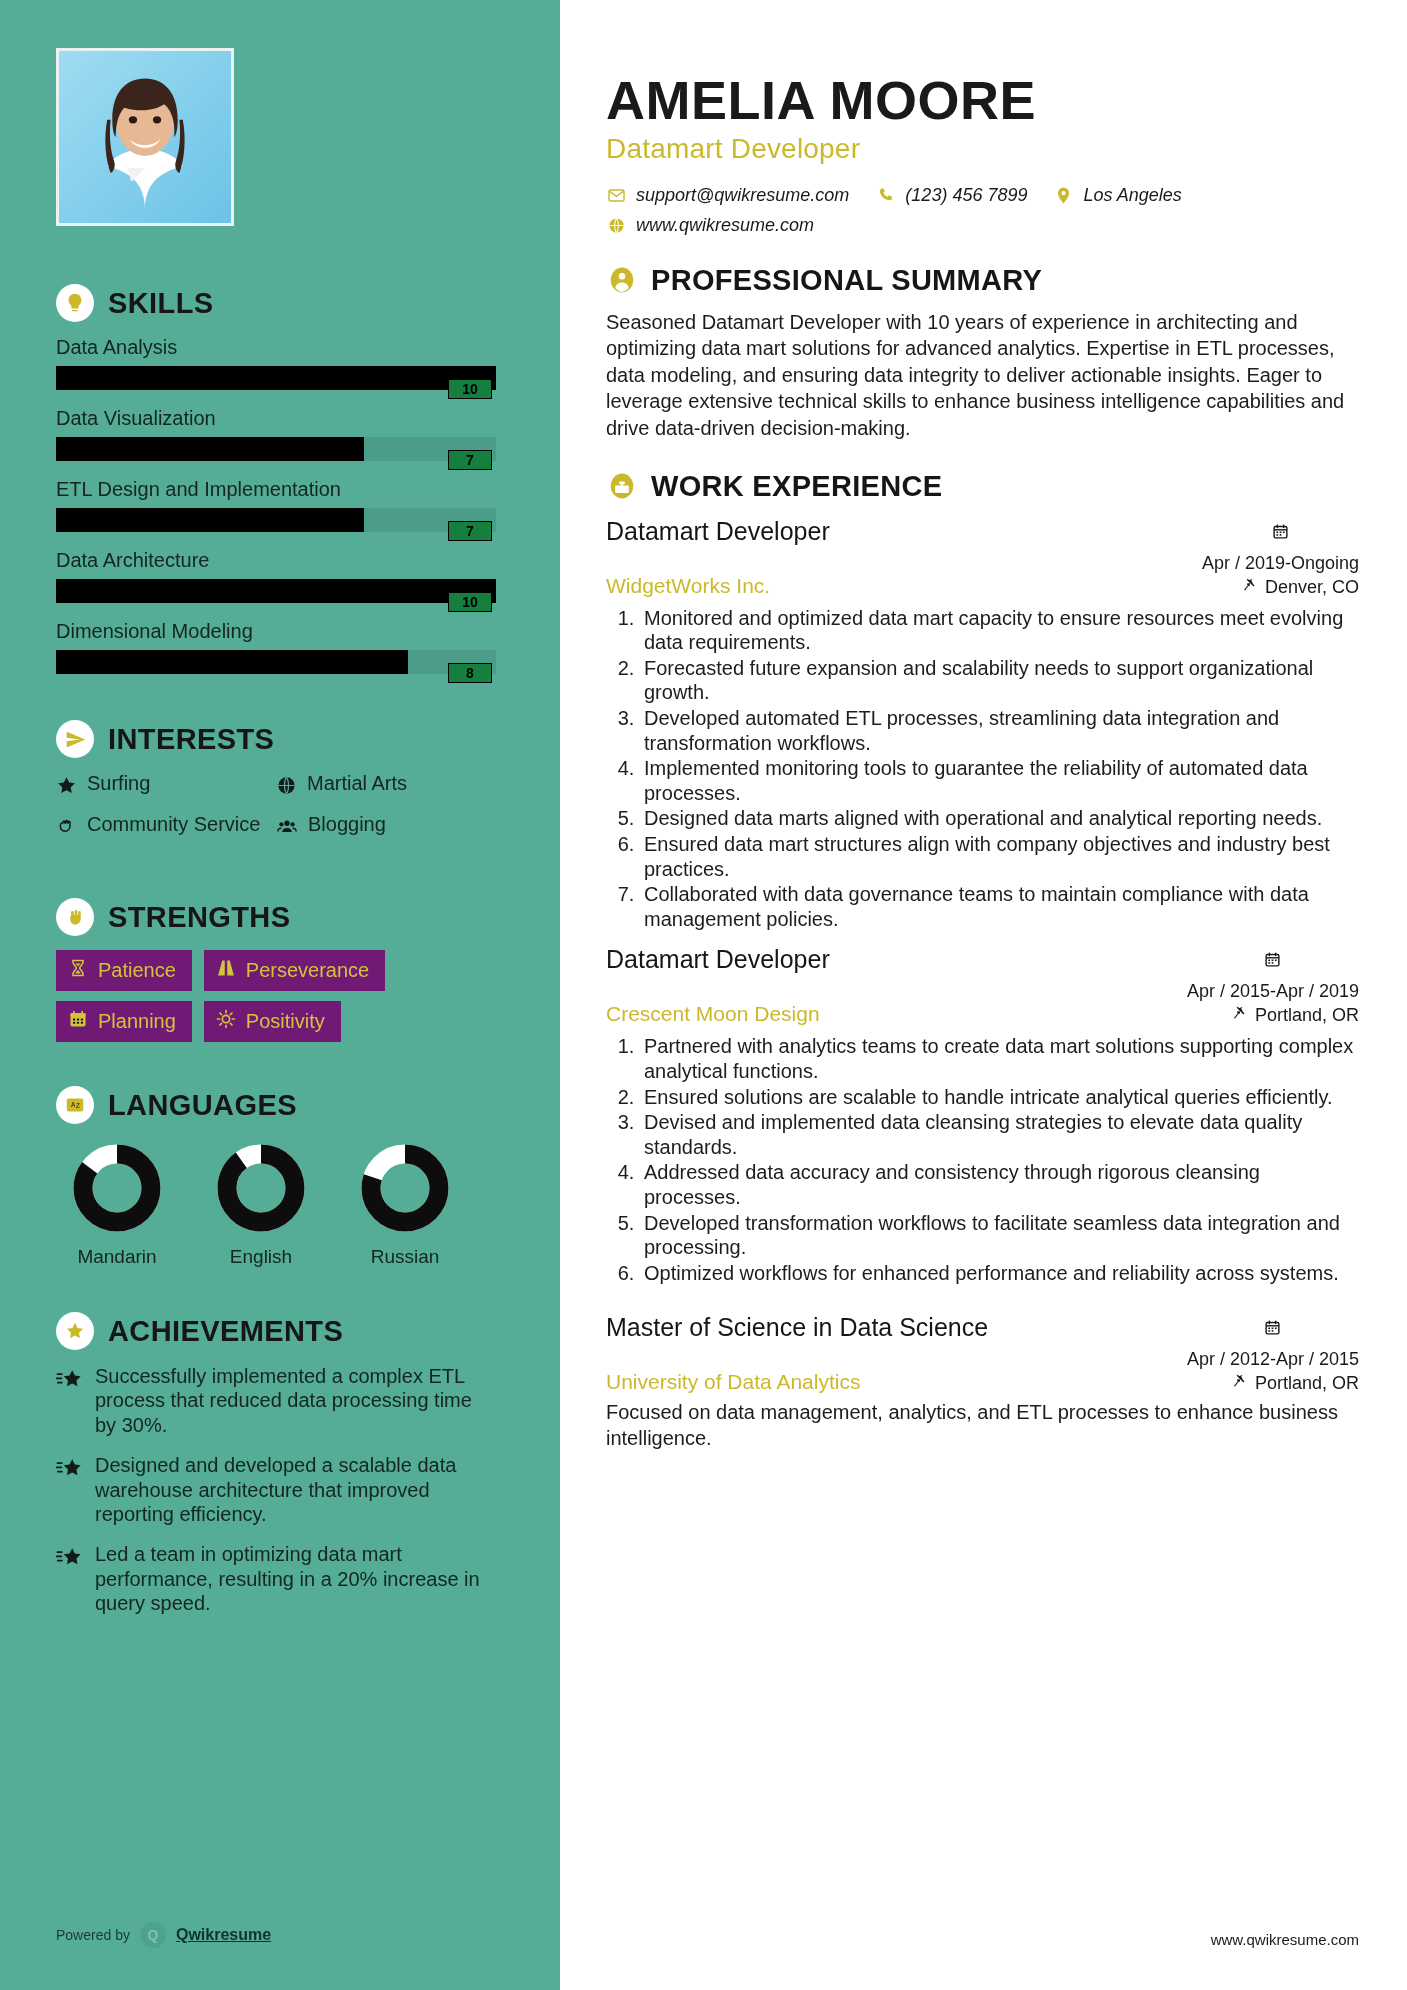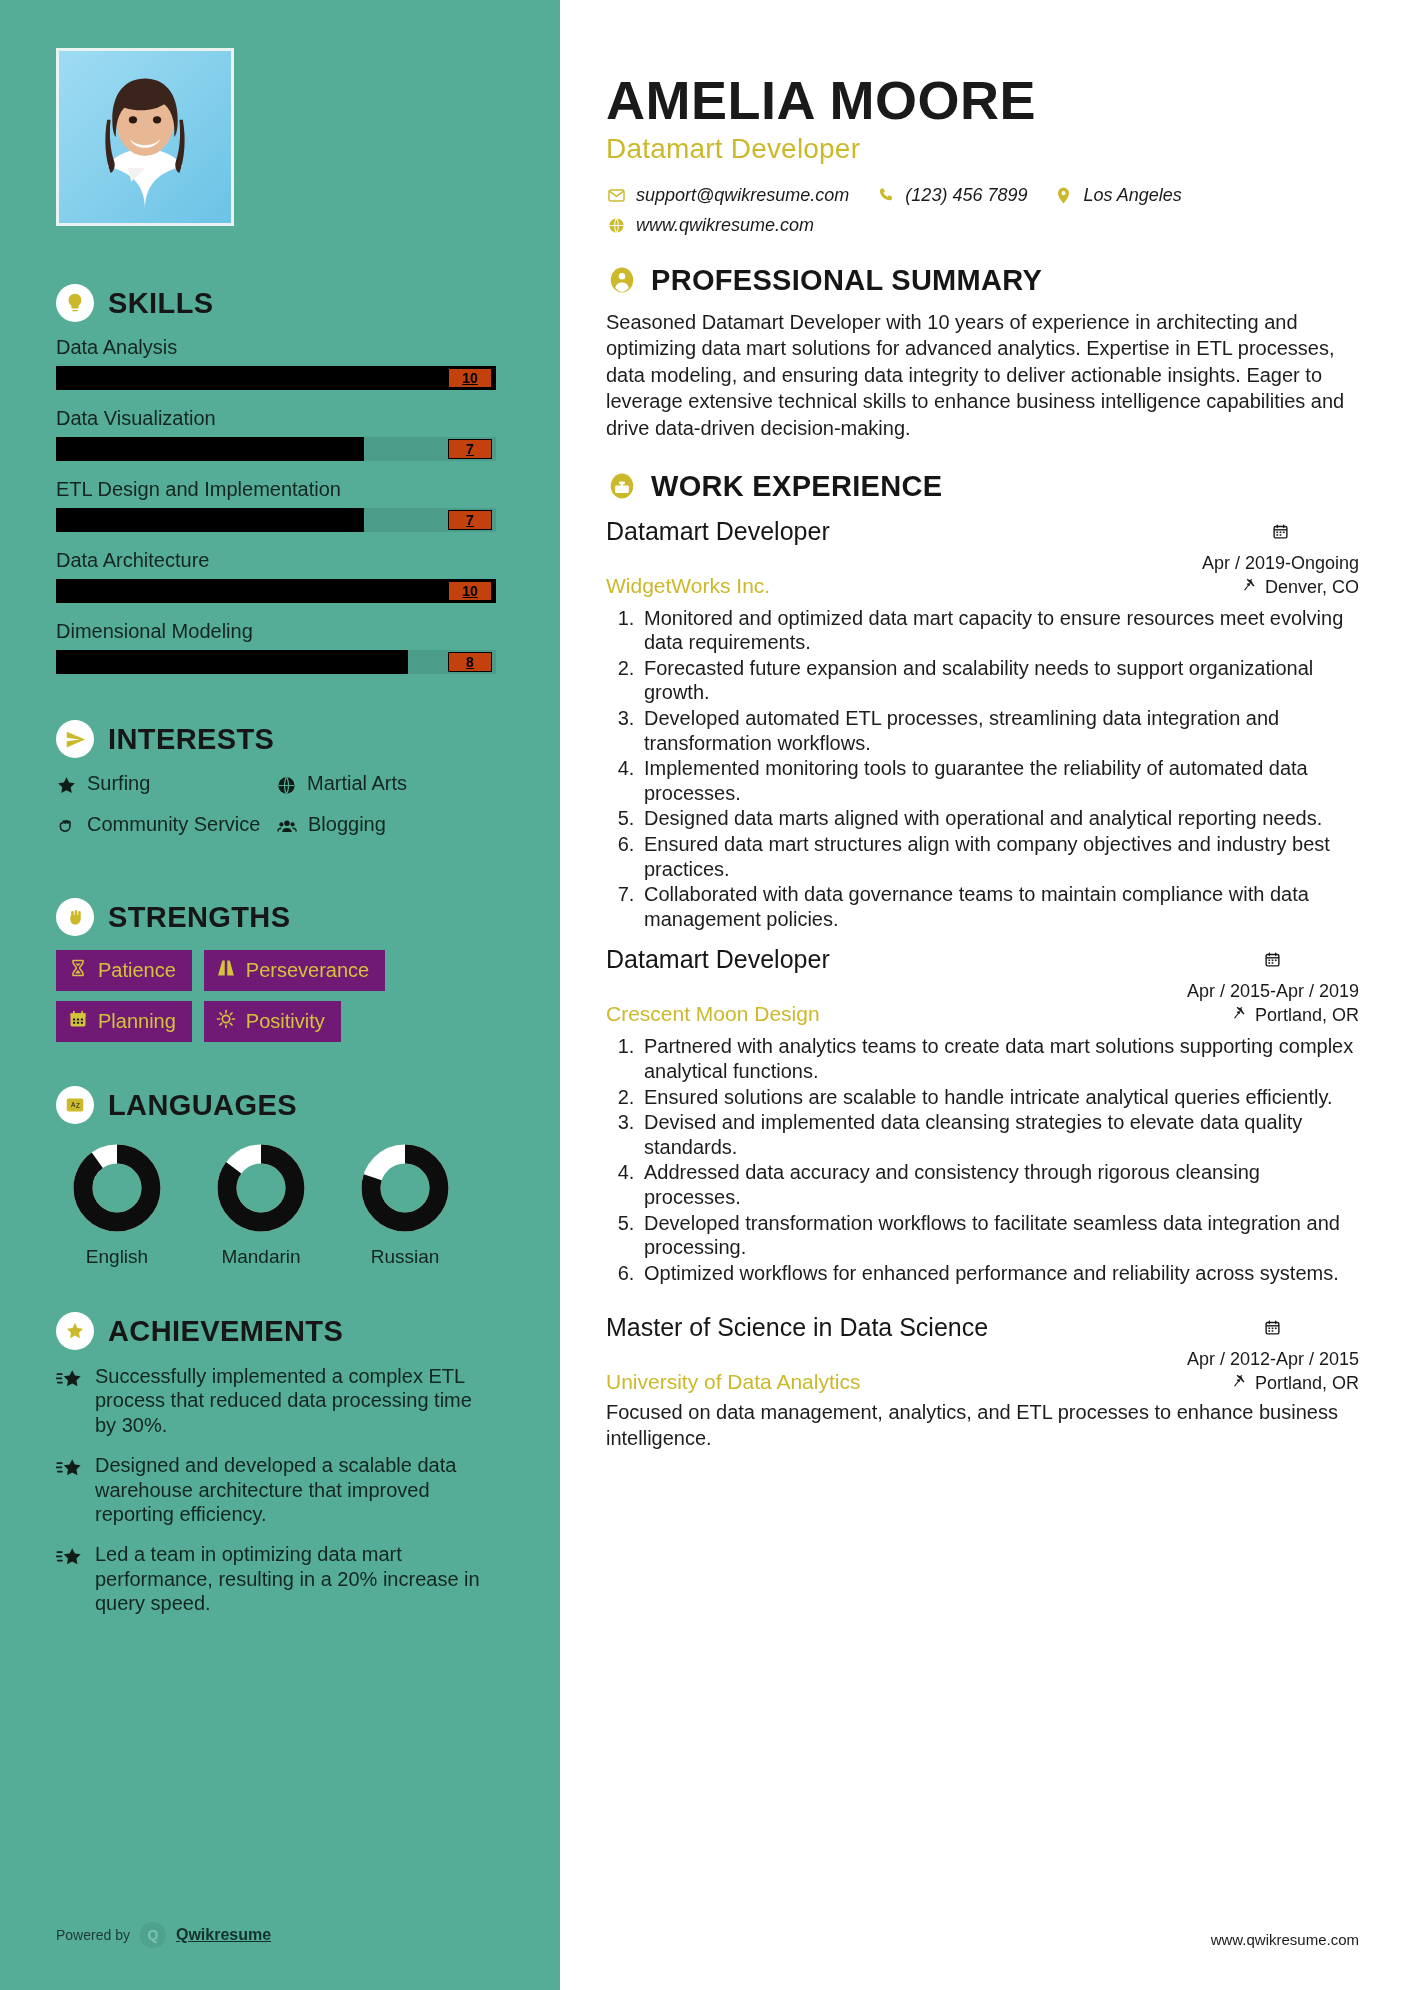--- a/index.html
+++ b/index.html
@@ -51,26 +51,26 @@
   .skills-block { margin-top:58px; }
   .skill { margin-bottom:17px; }
   .skill-name { font-size:20px; color:#14261f; margin-bottom:7px; }
   .skill-bar {
     position:relative; height:24px; width:440px;
     background:#4b9c88;
     display:flex; align-items:center;
   }
   .skill-fill { height:24px; background:#000000; }
   .skill-val {
-    position:absolute; right:4px; top:2px;
+    position:absolute; right:4px; top:13px;
     width:44px; height:20px;
     border:1.5px solid #000;
-    background:#c2410c;
+    background:#15803d;
     font-size:14px; font-weight:bold; color:#000;
-    display:flex; align-items:center; justify-content:center;text-decoration:underline;
+    display:flex; align-items:center; justify-content:center;
   }
 
   
   .interests-block { margin-top:46px; }
   .int-grid { display:flex; flex-wrap:wrap; }
   .int-item {
     width:50%; display:flex; align-items:flex-start; gap:10px;
     font-size:20px; color:#14261f; margin-bottom:12px;
     line-height:1.15;
   }
@@ -341,30 +341,30 @@
               <text x="7.5" y="14" font-size="7" fill="#111" font-family="'Liberation Sans',sans-serif">A</text>
               <text x="13" y="15" font-size="7" fill="#111" font-family="'Liberation Sans',sans-serif">Z</text>
             </svg>
         </span>
         <span class="sec-title">LANGUAGES</span>
       </div>
       <div class="lang-row" id="languages-list">
           <div class="lang-item">
     <svg width="92" height="92" viewBox="0 0 92 92">
       <circle cx="46" cy="46" r="34" fill="none" stroke="#ffffff" stroke-width="19"></circle>
+      <circle cx="46" cy="46" r="34" fill="none" stroke="#0d0d0d" stroke-width="19" stroke-dasharray="181.6 32.0" transform="rotate(-90 46 46)"></circle>
+    </svg>
+    <div class="lang-label">Mandarin</div>
+  </div>
+          <div class="lang-item">
+    <svg width="92" height="92" viewBox="0 0 92 92">
+      <circle cx="46" cy="46" r="34" fill="none" stroke="#ffffff" stroke-width="19"></circle>
       <circle cx="46" cy="46" r="34" fill="none" stroke="#0d0d0d" stroke-width="19" stroke-dasharray="192.3 21.4" transform="rotate(-90 46 46)"></circle>
     </svg>
     <div class="lang-label">English</div>
-  </div>
-          <div class="lang-item">
-    <svg width="92" height="92" viewBox="0 0 92 92">
-      <circle cx="46" cy="46" r="34" fill="none" stroke="#ffffff" stroke-width="19"></circle>
-      <circle cx="46" cy="46" r="34" fill="none" stroke="#0d0d0d" stroke-width="19" stroke-dasharray="181.6 32.0" transform="rotate(-90 46 46)"></circle>
-    </svg>
-    <div class="lang-label">Mandarin</div>
   </div>
           <div class="lang-item">
     <svg width="92" height="92" viewBox="0 0 92 92">
       <circle cx="46" cy="46" r="34" fill="none" stroke="#ffffff" stroke-width="19"></circle>
       <circle cx="46" cy="46" r="34" fill="none" stroke="#0d0d0d" stroke-width="19" stroke-dasharray="170.9 42.7" transform="rotate(-90 46 46)"></circle>
     </svg>
     <div class="lang-label">Russian</div>
   </div>
         </div>
     </section>

